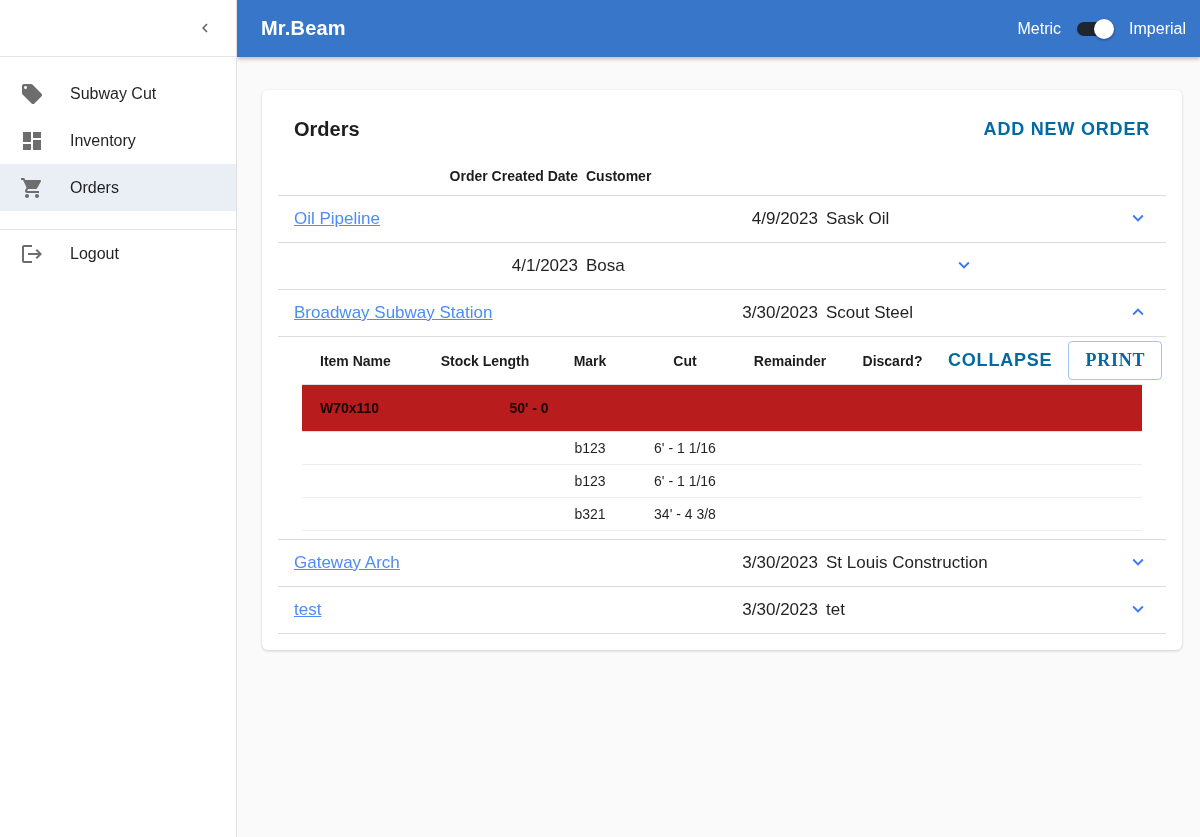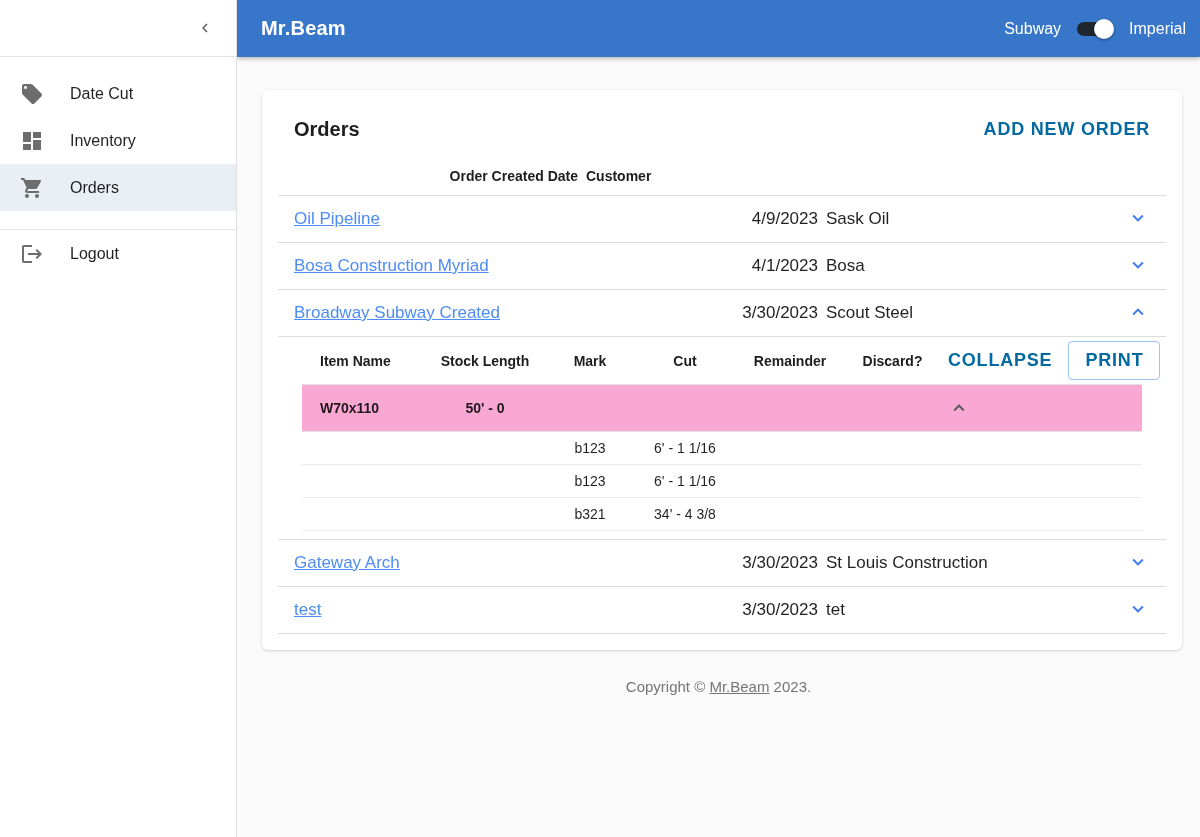--- a/index.html
+++ b/index.html
@@ -61,21 +61,21 @@
     display:flex; align-items:center; justify-content:space-between;
     padding:23px 24px 10px 32px;
   }
   .card-title { font-size:20px; font-weight:bold; color:#1d1d1d; }
   .text-btn {
     background:none; border:none; cursor:pointer;
     color:#0369a1; font-family:inherit; font-size:18px; font-weight:bold;
     letter-spacing:.8px; padding:6px 8px;
   }
   .print-btn {
-    border:1px solid rgba(66,133,244,.5); border-radius:4px; padding:8px 16px;
+    border:1px solid rgba(66,133,244,.5); border-radius:4px; padding:8px 16px;font-family:Liberation Serif, serif;
   }
   
   .orow {
     display:grid; grid-template-columns:300px 240px 1fr 56px;
     align-items:center; margin:0 16px; border-bottom:1px solid #dcdcdc;
   }
   .orow.head { height:40px; font-size:14px; font-weight:bold; color:#1d1d1d; }
   .orow.data { height:47px; font-size:17px; }
   .c-name { padding-left:16px; }
   .c-date { text-align:right; }
@@ -86,21 +86,21 @@
   .chev-btn svg, .collapse-btn svg { display:block; }
   .chev-dark { color:#555; }
   
   .detail-wrap { margin:0 16px; border-bottom:1px solid #dcdcdc; padding-bottom:8px; }
   .detail { margin:0 24px; }
   .drow {
     display:grid; grid-template-columns:105px 120px 90px 100px 110px 95px 1fr;
     align-items:center; padding:0 18px;
   }
   .drow.dhead { height:48px; font-size:14px; font-weight:bold; color:#1d1d1d; border-bottom:1px solid #e0e0e0; }
-  .drow.item { height:47px; font-size:14px; font-weight:bold; background:#f9a8d4; border-bottom:1px solid #e0e0e0; }
+  .drow.item { height:47px; font-size:14px; font-weight:bold; background:#b91c1c; border-bottom:1px solid #e0e0e0;gap:44px; }
   .drow.cut { height:33px; font-size:14px; border-bottom:1px solid #ededed; }
   .dc { text-align:center; }
   .dactions { display:flex; align-items:center; justify-content:flex-end; gap:8px; }
   .item-toggle { justify-content:flex-start; padding-left:6px; }
   
   .footer {
     margin-top:28px; text-align:center; font-size:15px; color:#757575;
   }
   .footer a { color:#757575; text-decoration:underline; cursor:pointer; }
 </style>
@@ -117,21 +117,21 @@
       </span>
     </button>
   </div>
   <nav class="nav">
     <div class="nav-item">
       <span class="nav-icon">
         <svg viewBox="0 0 24 24" fill="currentColor">
             <path d="M21.41 11.58l-9-9C12.05 2.22 11.55 2 11 2H4c-1.1 0-2 .9-2 2v7c0 .55.22 1.05.59 1.42l9 9c.36.36.86.58 1.41.58.55 0 1.05-.22 1.41-.59l7-7c.37-.36.59-.86.59-1.41 0-.55-.23-1.06-.59-1.42zM5.5 7C4.67 7 4 6.33 4 5.5S4.67 4 5.5 4 7 4.67 7 5.5 6.33 7 5.5 7z"></path>
           </svg>
       </span>
-      <span>Date Cut</span>
+      <span>Subway Cut</span>
     </div>
     <div class="nav-item">
       <span class="nav-icon">
         <svg viewBox="0 0 24 24" fill="currentColor">
             <path d="M3 13h8V3H3v10zm0 8h8v-6H3v6zm10 0h8V11h-8v10zm0-18v6h8V3h-8z"></path>
           </svg>
       </span>
       <span>Inventory</span>
     </div>
     <div class="nav-item active">
@@ -150,21 +150,21 @@
           </svg>
       </span>
       <span>Logout</span>
     </div>
   </nav>
 </aside>
 
 <header class="appbar">
   <span class="appbar-title">Mr.Beam</span>
   <div class="unit-toggle">
-    <span>Subway</span>
+    <span>Metric</span>
     <span class="switch">
       <span class="switch-track"></span>
       <span class="switch-thumb"></span>
     </span>
     <span>Imperial</span>
   </div>
 </header>
 
 <main class="main">
   <section class="card">
@@ -183,30 +183,29 @@
       <div class="orow data">
         <span class="c-name"><a class="order-link">Oil Pipeline</a></span>
         <span class="c-date">4/9/2023</span>
         <span class="c-cust">Sask Oil</span>
         <span class="c-chev"><button class="chev-btn"><span><svg width="22" height="22" viewBox="0 0 24 24" fill="currentColor">
                   <path d="M7.41 8.59 12 13.17l4.59-4.58L18 10l-6 6-6-6z"></path>
                 </svg></span></button></span>
       </div>
 
       <div class="orow data">
-        <span class="c-name"><a class="order-link">Bosa Construction Myriad</a></span>
         <span class="c-date">4/1/2023</span>
         <span class="c-cust">Bosa</span>
         <span class="c-chev"><button class="chev-btn"><span><svg width="22" height="22" viewBox="0 0 24 24" fill="currentColor">
                   <path d="M7.41 8.59 12 13.17l4.59-4.58L18 10l-6 6-6-6z"></path>
                 </svg></span></button></span>
       </div>
 
       <div class="orow data">
-        <span class="c-name"><a class="order-link">Broadway Subway Created</a></span>
+        <span class="c-name"><a class="order-link">Broadway Subway Station</a></span>
         <span class="c-date">3/30/2023</span>
         <span class="c-cust">Scout Steel</span>
         <span class="c-chev"><button class="chev-btn"><span><svg width="22" height="22" viewBox="0 0 24 24" fill="currentColor">
                   <path d="M7.41 15.41 12 10.83l4.59 4.58L18 14l-6-6-6 6z"></path>
                 </svg></span></button></span>
       </div>
 
       <div class="detail-wrap">
         <div class="detail">
           <div class="drow dhead">
@@ -280,18 +279,13 @@
         <span class="c-name"><a class="order-link">test</a></span>
         <span class="c-date">3/30/2023</span>
         <span class="c-cust">tet</span>
         <span class="c-chev"><button class="chev-btn"><span><svg width="22" height="22" viewBox="0 0 24 24" fill="currentColor">
                   <path d="M7.41 8.59 12 13.17l4.59-4.58L18 10l-6 6-6-6z"></path>
                 </svg></span></button></span>
       </div>
     </div>
   </section>
 
-  <div class="footer">
-    <span>Copyright ©</span>
-    <a>Mr.Beam</a>
-    <span>2023.</span>
-  </div>
 </main>
 
 </body></html>

